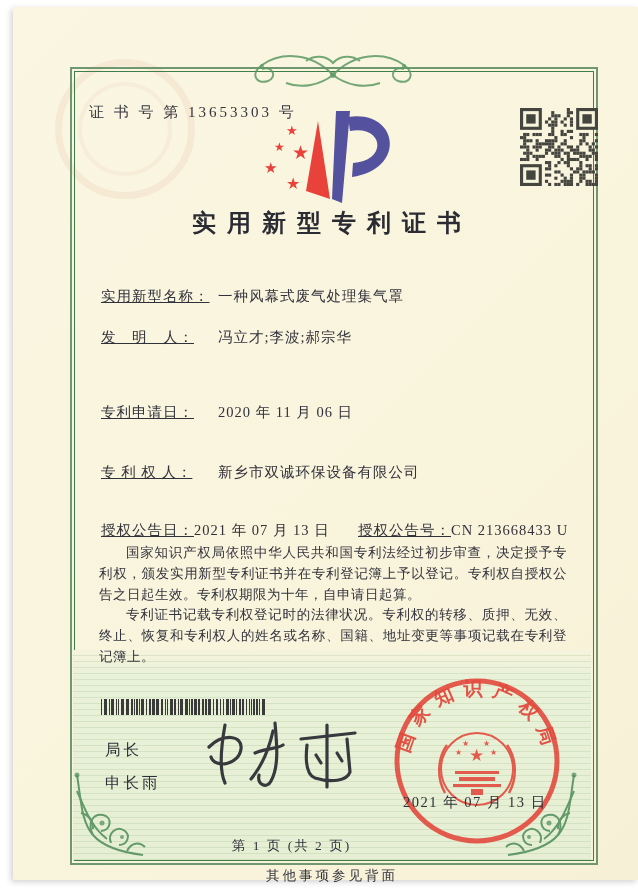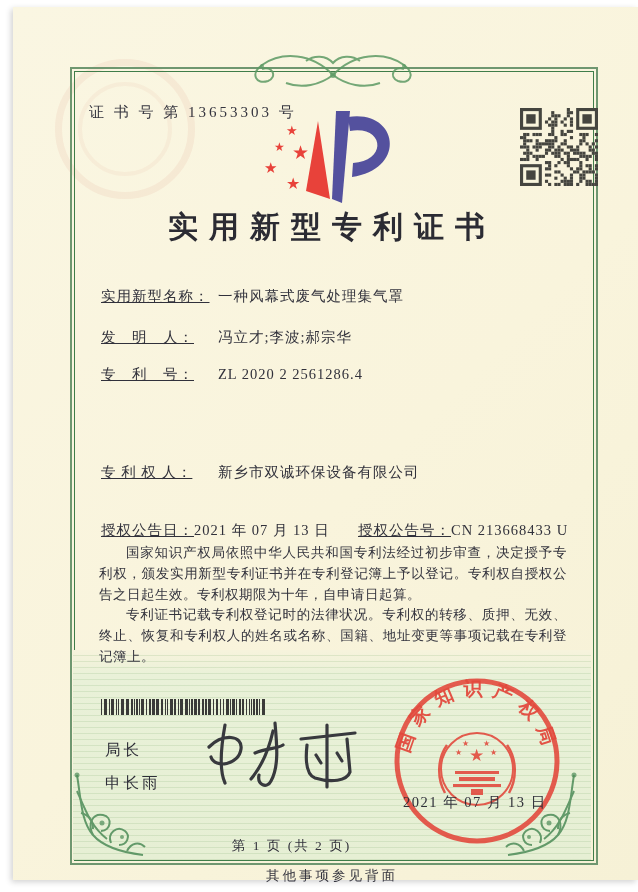--- a/index.html
+++ b/index.html
@@ -36,21 +36,21 @@
     content:"";position:absolute;left:16px;top:16px;right:16px;bottom:16px;
     border-radius:50%;border:4px solid rgba(214,128,105,0.07);
   }
   .cert-no{
     position:absolute;left:76px;top:96px;font-size:15px;letter-spacing:3px;color:#34343e;
   }
   .logo{position:absolute;left:243px;top:96px;width:156px;height:118px;}
   .qr{position:absolute;left:507px;top:101px;width:78px;height:78px;}
   .title{
     position:absolute;left:57px;top:200px;width:524px;text-align:center;
-    font-size:30px;font-weight:bold;letter-spacing:11px;color:#2b2b33;
+    font-size:24px;font-weight:bold;letter-spacing:11px;color:#2b2b33;
   }
   .row{position:absolute;left:88px;width:478px;font-size:14.5px;color:#31313b;letter-spacing:1px;white-space:nowrap;}
   .row .lbl{display:inline-block;min-width:117px;text-decoration:underline;}
   .pair2{position:absolute;left:257px;top:0;}
   .para{
     position:absolute;left:86px;width:468px;font-size:13.5px;color:#34343e;
     line-height:1.55;text-align:justify;text-indent:2em;letter-spacing:0.5px;
   }
   .barcode{position:absolute;left:88px;top:692px;width:164px;height:16px;}
   .director-title{position:absolute;left:92px;top:733px;font-size:15.5px;letter-spacing:3px;color:#2e2e38;}
@@ -347,22 +347,22 @@
     </svg>
 
   <div class="title">实用新型专利证书</div>
 
   <div class="row" style="top:280px">
     <span class="lbl">实用新型名称：</span><span class="val">一种风幕式废气处理集气罩</span>
   </div>
   <div class="row" style="top:321px">
     <span class="lbl">发　明　人：</span><span class="val">冯立才;李波;郝宗华</span>
   </div>
-  <div class="row" style="top:358px">
-    <span class="lbl">专　利　号：</span><span class="val">ZL 2020 2 2561286.4</span>
+  <div class="row" style="top:396px">
+    <span class="lbl">专利申请日：</span><span class="val">2020 年 11 月 06 日</span>
   </div>
   <div class="row" style="top:456px">
     <span class="lbl">专 利 权 人：</span><span class="val">新乡市双诚环保设备有限公司</span>
   </div>
   <div class="row" style="top:514px">
     <span>
       <span class="lbl" style="min-width:0">授权公告日：</span><span class="val">2021 年 07 月 13 日</span>
     </span>
     <span class="pair2">
       <span class="lbl" style="min-width:0">授权公告号：</span><span class="val">CN 213668433 U</span>

